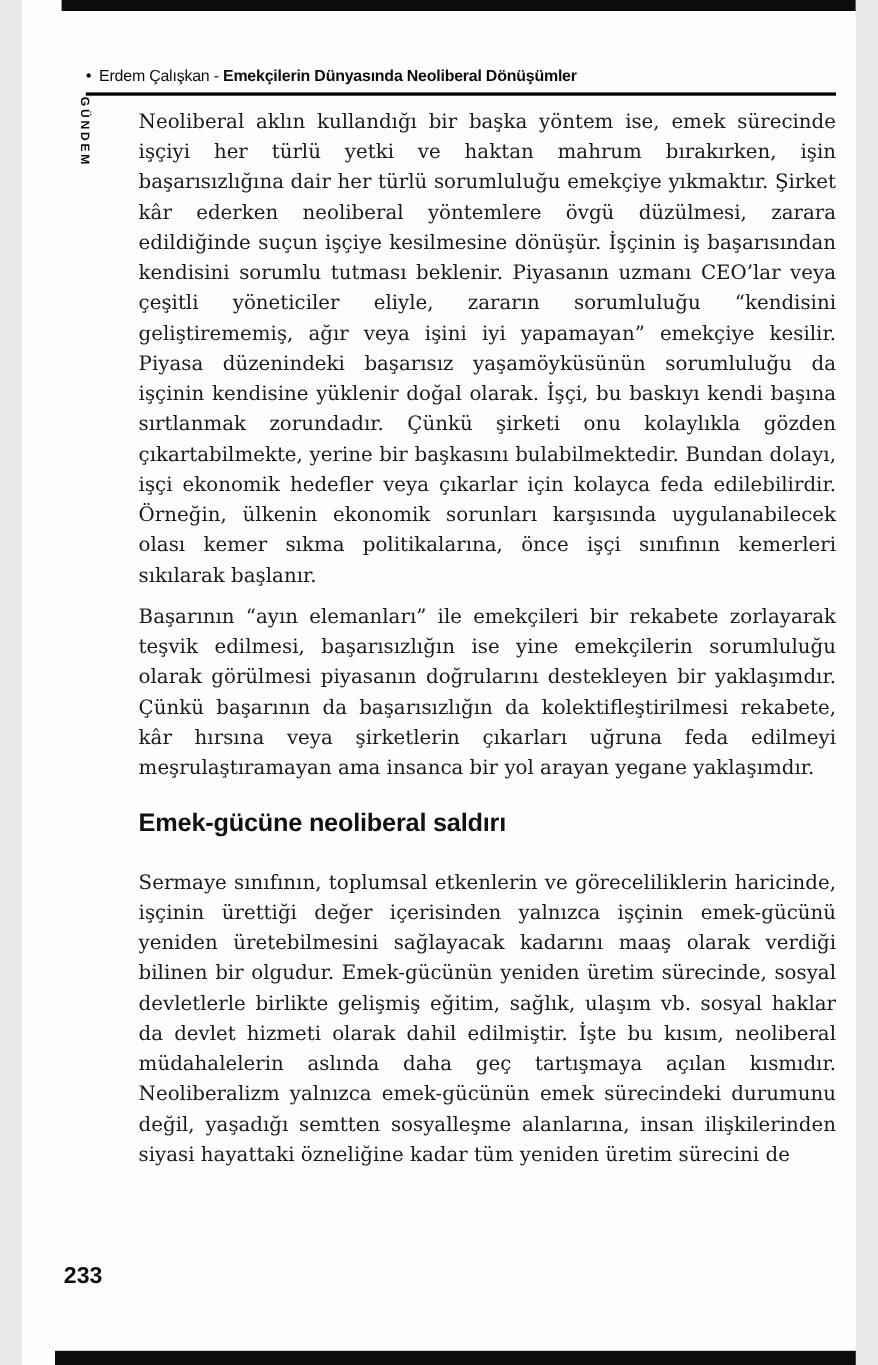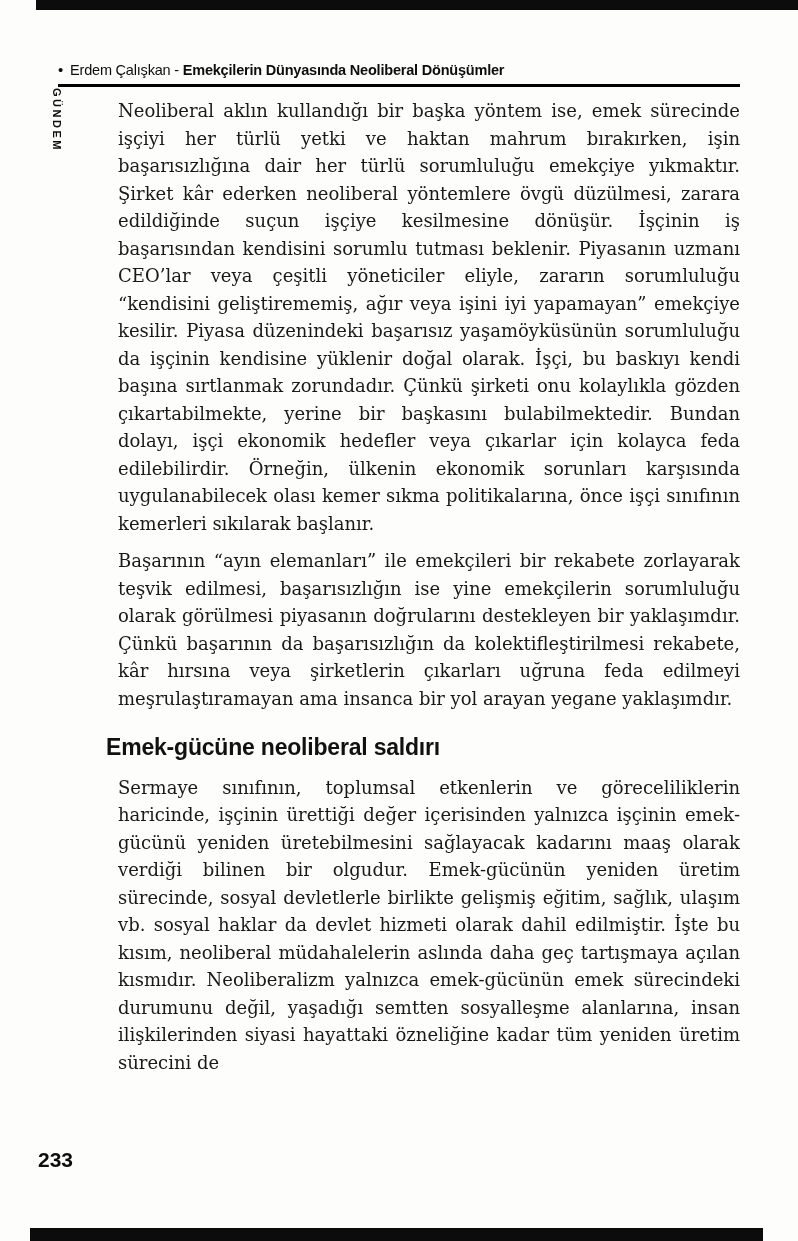--- a/index.html
+++ b/index.html
@@ -2,26 +2,27 @@
 <html lang="tr"><head>
 <meta charset="utf-8">
 <style>
   html, body {
     margin: 0;
     padding: 0;
     background: #e9e9e9;
   }
   .page {
     position: relative;
-    width: 798px;
+    width: 742px;
     height: 1241px;
     margin: 0 auto;
     background: #fdfdfc;
     overflow: hidden;
     color: #171717;
+    padding-left: 16px;
   }
 
   
   .edge-bar {
     position: absolute;
     background: #0c0c0c;
   }
   .edge-bar.top {
     top: 0;
     left: 36px;
@@ -86,24 +87,24 @@
     top: 97px;
     left: 106px;
     width: 634px;
     font-family: "DejaVu Serif", "Liberation Serif", serif;
     font-size: 18px;
     line-height: 27.5px;
     text-align: justify;
     color: #191919;
   }
   .text-column p {
-    margin: 0 0 10px 12px;
+    margin: 0 0 10px 0;
   }
   .section-heading {
-    margin: 22px 0 12px 0;
+    margin: 22px 0 27px 0;
     font-family: "Liberation Sans", sans-serif;
     font-size: 23px;
     font-weight: 600;
     letter-spacing: -0.2px;
     text-align: left;
     color: #111;
   }
 
   
   .page-number {

